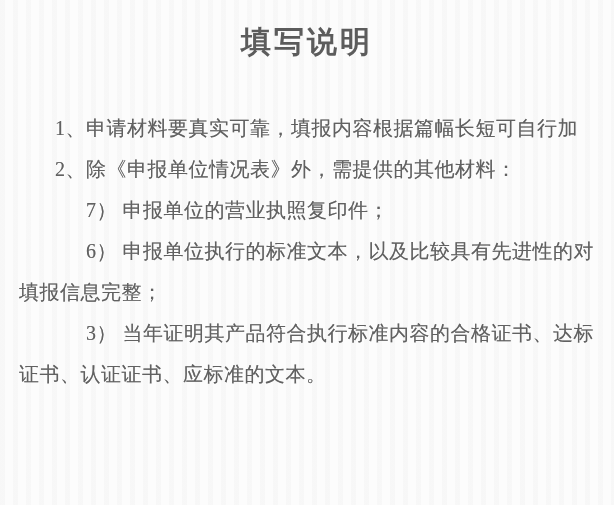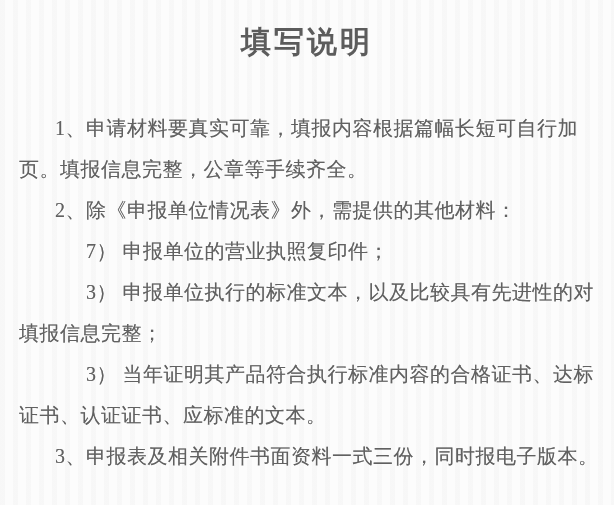--- a/index.html
+++ b/index.html
@@ -64,38 +64,32 @@
 </head>
 <body>
 
 <div class="page">
   <div class="doc-title">填写说明</div>
 
   <div class="body-text">
       <div class="text-line indent-item">
     <span>1、申请材料要真实可靠，填报内容根据篇幅长短可自行加</span>
   </div>
-      <div class="text-line indent-cont">
-    <span>页。填报信息完整，公章等手续齐全。</span>
-  </div>
       <div class="text-line indent-item">
     <span>2、除《申报单位情况表》外，需提供的其他材料：</span>
   </div>
       <div class="text-line indent-sub">
     <span>7） 申报单位的营业执照复印件；</span>
   </div>
       <div class="text-line indent-sub">
-    <span>3） 申报单位执行的标准文本，以及比较具有先进性的对</span>
+    <span>6） 申报单位执行的标准文本，以及比较具有先进性的对</span>
   </div>
       <div class="text-line indent-cont">
     <span>填报信息完整；</span>
   </div>
       <div class="text-line indent-sub">
     <span>3） 当年证明其产品符合执行标准内容的合格证书、达标</span>
   </div>
       <div class="text-line indent-cont">
     <span>证书、认证证书、应标准的文本。</span>
   </div>
-      <div class="text-line indent-item">
-    <span>3、申报表及相关附件书面资料一式三份，同时报电子版本。</span>
-  </div>
     </div>
 </div>
 
 </body></html>

